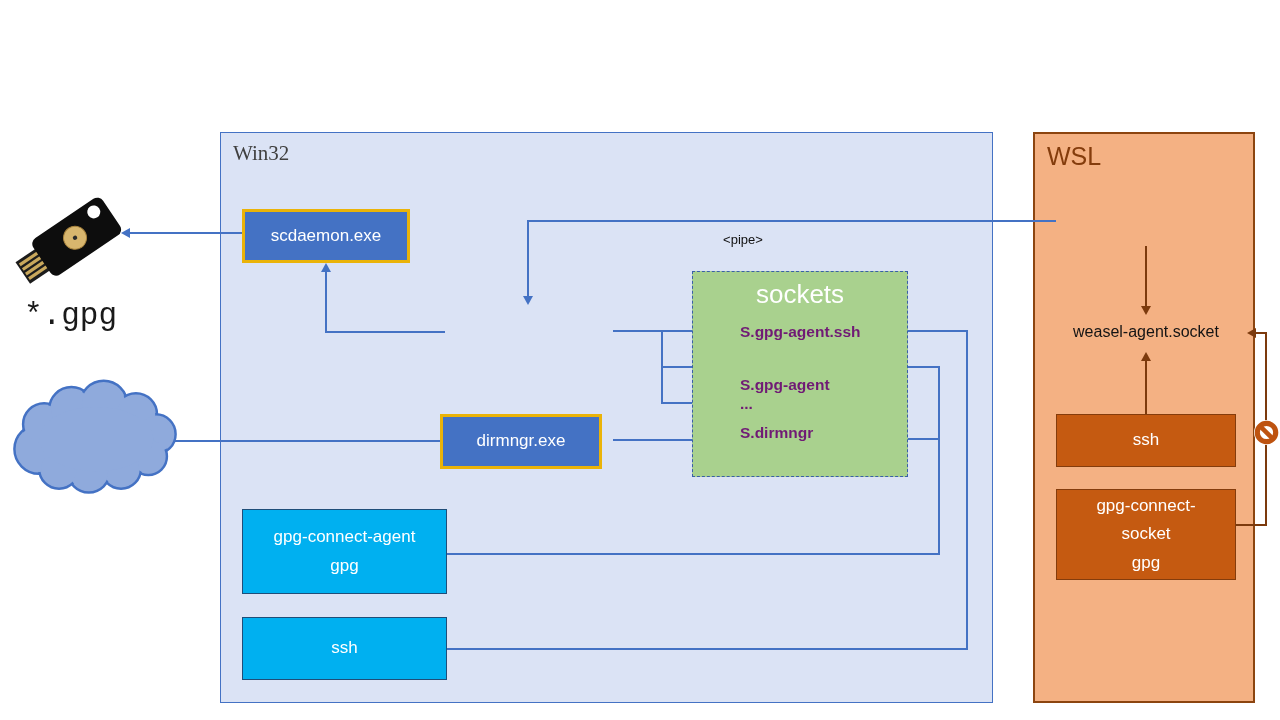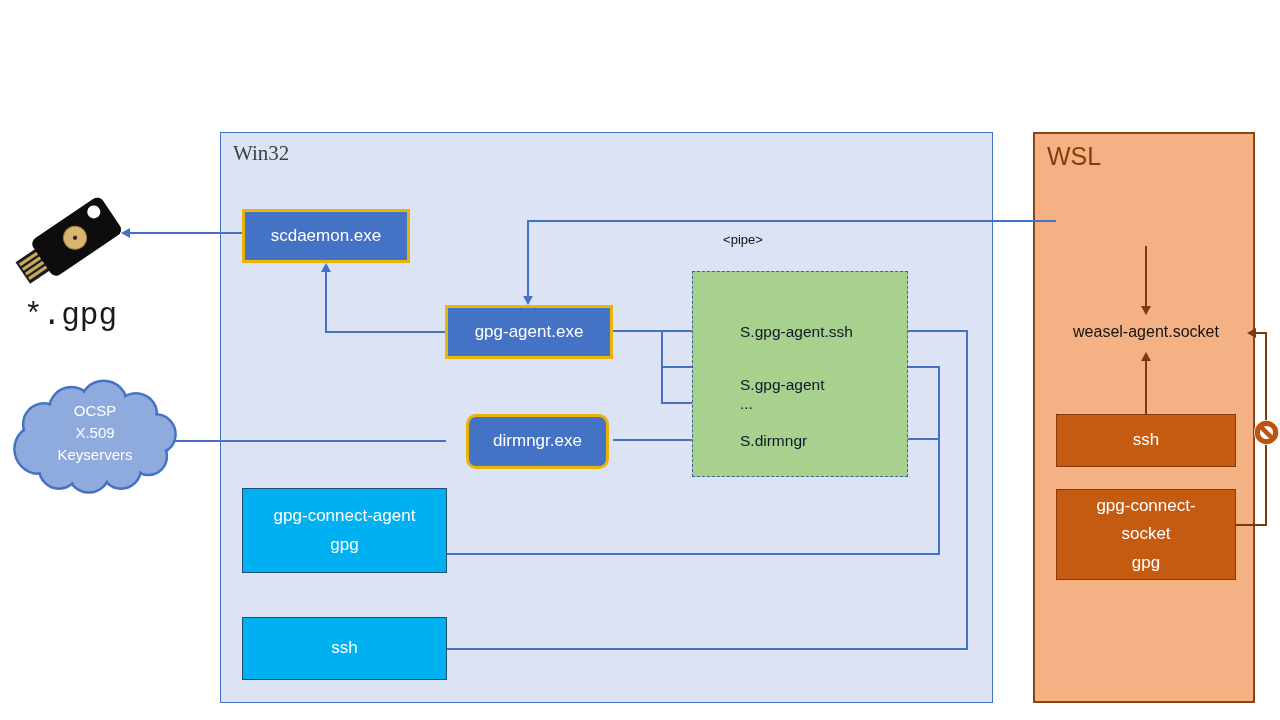--- a/index.html
+++ b/index.html
@@ -13,21 +13,21 @@
   .container-label{position:absolute;left:12px;top:8px;}
   .win32 .container-label{color:#404040;font-size:21px;font-family:Liberation Serif, serif;}
   .wsl .container-label{color:#843C0C;font-size:25px;}
   .box{position:absolute;box-sizing:border-box;display:flex;flex-direction:column;align-items:center;justify-content:center;color:#fff;font-size:17px;text-align:center;line-height:1.65;}
   .blue-box{background:#4472C4;border:3px solid #eab308;}
   .cyan-box{background:#00B0F0;border:1.5px solid #1F4E79;}
   .orange-box{background:#C55A11;border:1px solid #843C0C;}
   .brown-box{background:#843C0C;border:1px solid #5f2b07;}
   .sockets{position:absolute;left:692px;top:271px;width:216px;height:206px;background:#A9D18E;border:1.6px dashed #3A5FA8;box-sizing:border-box;}
   .sockets-title{position:absolute;left:0;top:7px;width:100%;text-align:center;color:#fff;font-size:26px;}
-  .socket-item{position:absolute;left:47px;color:#0f172a;font-size:15.5px;white-space:nowrap;}
+  .socket-item{position:absolute;left:47px;color:#701a75;font-size:15.5px;white-space:nowrap;font-weight:bold;}
   .hl{position:absolute;height:1.6px;background:#4472C4;}
   .vl{position:absolute;width:1.6px;background:#4472C4;}
   .hl.brown,.vl.brown{background:#7C3A0D;}
   .ar{position:absolute;width:0;height:0;border-style:solid;}
   .ar-left{border-width:5px 9px 5px 0;border-color:transparent #4472C4 transparent transparent;}
   .ar-right{border-width:5px 0 5px 9px;border-color:transparent transparent transparent #4472C4;}
   .ar-up{border-width:0 5px 9px 5px;border-color:transparent transparent #4472C4 transparent;}
   .ar-down{border-width:9px 5px 0 5px;border-color:#4472C4 transparent transparent transparent;}
   .ar-left.brown{border-right-color:#7C3A0D;}
   .ar-up.brown{border-bottom-color:#7C3A0D;}
@@ -102,42 +102,40 @@
   <svg style="position:absolute;left:1253px;top:419px;" width="27" height="27" viewBox="0 0 27 27">
     <circle cx="13.5" cy="13.5" r="12.5" fill="#ffffff"></circle>
     <circle cx="13.5" cy="13.5" r="9.2" fill="none" stroke="#BE5310" stroke-width="5.2"></circle>
     <line x1="6.8" y1="6.8" x2="20.2" y2="20.2" stroke="#BE5310" stroke-width="4.6"></line>
   </svg>
 
   <div class="box blue-box" style="left:242px;top:209px;width:168px;height:54px;">
     <span>scdaemon.exe</span>
   </div>
 
-  <div class="box blue-box" style="left:445px;top:305px;width:168px;height:54px;">
-    <span>gpg-agent.exe</span>
-  </div>
 
-  <div class="box blue-box" style="left:466px;top:414px;width:143px;height:55px;border-radius:10px;">
+  <div class="box blue-box" style="left:440px;top:414px;width:162px;height:55px;">
     <span>dirmngr.exe</span>
   </div>
 
-  <div class="box cyan-box" style="left:242px;top:488px;width:205px;height:85px;">
+  <div class="box cyan-box" style="left:242px;top:509px;width:205px;height:85px;">
     <span>gpg-connect-agent</span>
     <span>gpg</span>
   </div>
 
   <div class="box cyan-box" style="left:242px;top:617px;width:205px;height:63px;">
     <span>ssh</span>
   </div>
 
   <div class="sockets">
+    <div class="sockets-title">sockets</div>
     <div class="socket-item" style="top:51px;">S.gpg-agent.ssh</div>
     <div class="socket-item" style="top:104px;">S.gpg-agent</div>
     <div class="socket-item" style="top:123px;">...</div>
-    <div class="socket-item" style="top:160px;">S.dirmngr</div>
+    <div class="socket-item" style="top:152px;">S.dirmngr</div>
   </div>
 
 
   <div class="plain-label wsl-socket-label">weasel-agent.socket</div>
 
   <div class="box orange-box" style="left:1056px;top:414px;width:180px;height:53px;">
     <span>ssh</span>
   </div>
 
   <div class="box orange-box" style="left:1056px;top:489px;width:180px;height:91px;">
@@ -182,21 +180,16 @@
         <circle cx="82" cy="26" r="17.5"></circle>
       <circle cx="108" cy="34" r="15.5"></circle>
         <circle cx="124" cy="50" r="14.5"></circle>
       <circle cx="118" cy="68" r="13.5"></circle>
         <circle cx="96" cy="78" r="14.5"></circle>
       <circle cx="70" cy="80" r="15.5"></circle>
         <circle cx="46" cy="78" r="14.5"></circle>
       <ellipse cx="76" cy="54" rx="46" ry="26"></ellipse>
     </g>
   </svg>
-  <div class="cloud-text">
-    <div>OCSP</div>
-    <div>X.509</div>
-    <div>Keyservers</div>
-  </div>
 
   <div class="plain-label pipe-label">&lt;pipe&gt;</div>
 
 </div>
 
 </body></html>

